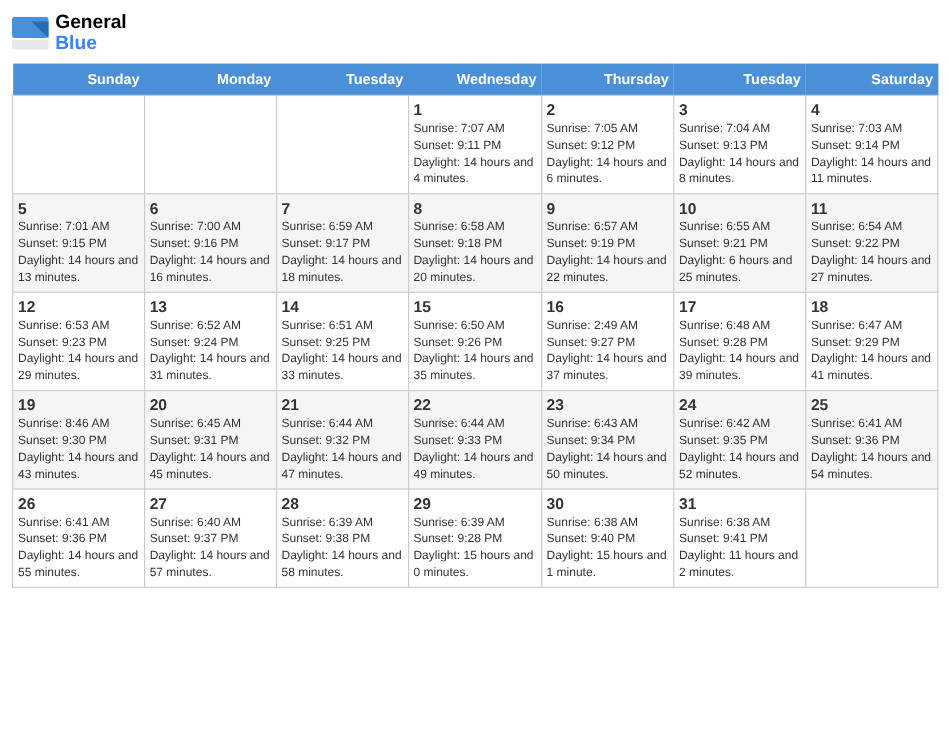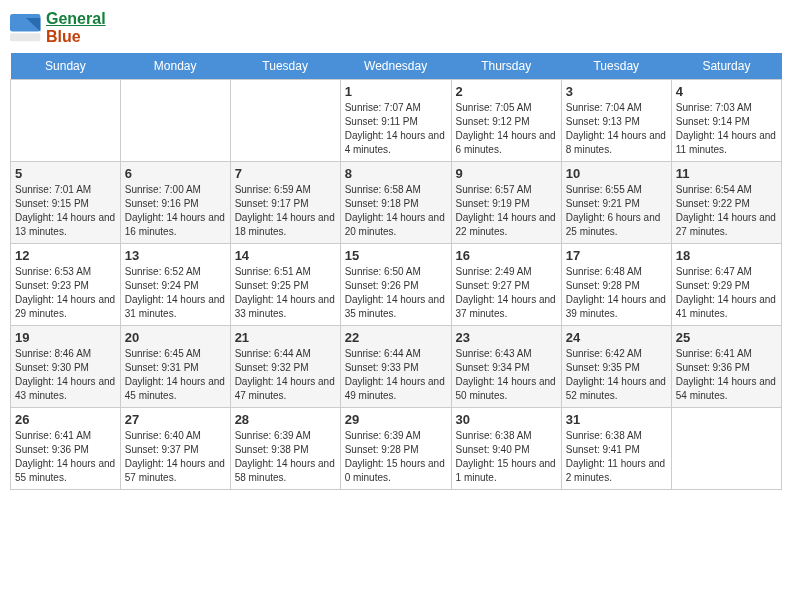--- a/index.html
+++ b/index.html
@@ -21,22 +21,21 @@
       align-items: center;
       gap: 4px;
     }
     .logo-text {
       font-size: 16px;
       font-weight: bold;
       color: #333;
       line-height: 1.1;
     }
     .logo-text span {
-      color: #15803d;
-      text-decoration: underline;
+      color: #000000;
     }
     .logo-icon {
       width: 32px;
       height: 28px;
     }
     .title-block {
       text-align: right;
     }
     .main-title {
       font-size: 28px;
@@ -49,23 +48,23 @@
     }
     table {
       width: 100%;
       border-collapse: collapse;
       font-size: 11px;
     }
     thead th {
       background-color: #4a90d9;
       color: #fff;
       padding: 6px 4px;
-      text-align: center;
+      text-align: right;
       font-size: 12px;
-      font-weight: normal;
+      font-weight: bold;
     }
     tbody td {
       border: 1px solid #ccc;
       vertical-align: top;
       padding: 4px;
       width: 113px;
       min-height: 80px;
       background: #fff;
     }
     tbody tr:nth-child(even) td {
@@ -91,21 +90,21 @@
 
 <div class="header">
   <div class="logo">
     <svg class="logo-icon" viewBox="0 0 40 35">
       <rect x="0" y="0" width="38" height="22" rx="3" fill="#4a90d9"></rect>
       <polygon points="20,5 38,22 38,5" fill="#2a6cb0"></polygon>
       <rect x="0" y="24" width="38" height="10" rx="2" fill="#e8e8e8"></rect>
     </svg>
     <div>
       <div class="logo-text"><span>General</span></div>
-      <div class="logo-text" style="color:#c2410c;">Blue</div>
+      <div class="logo-text" style="color:#3b82f6;">Blue</div>
     </div>
   </div>
   <div class="title-block">
     <div class="main-title"></div>
     <div class="subtitle"></div>
   </div>
 </div>
 
 <table>
   <thead>

